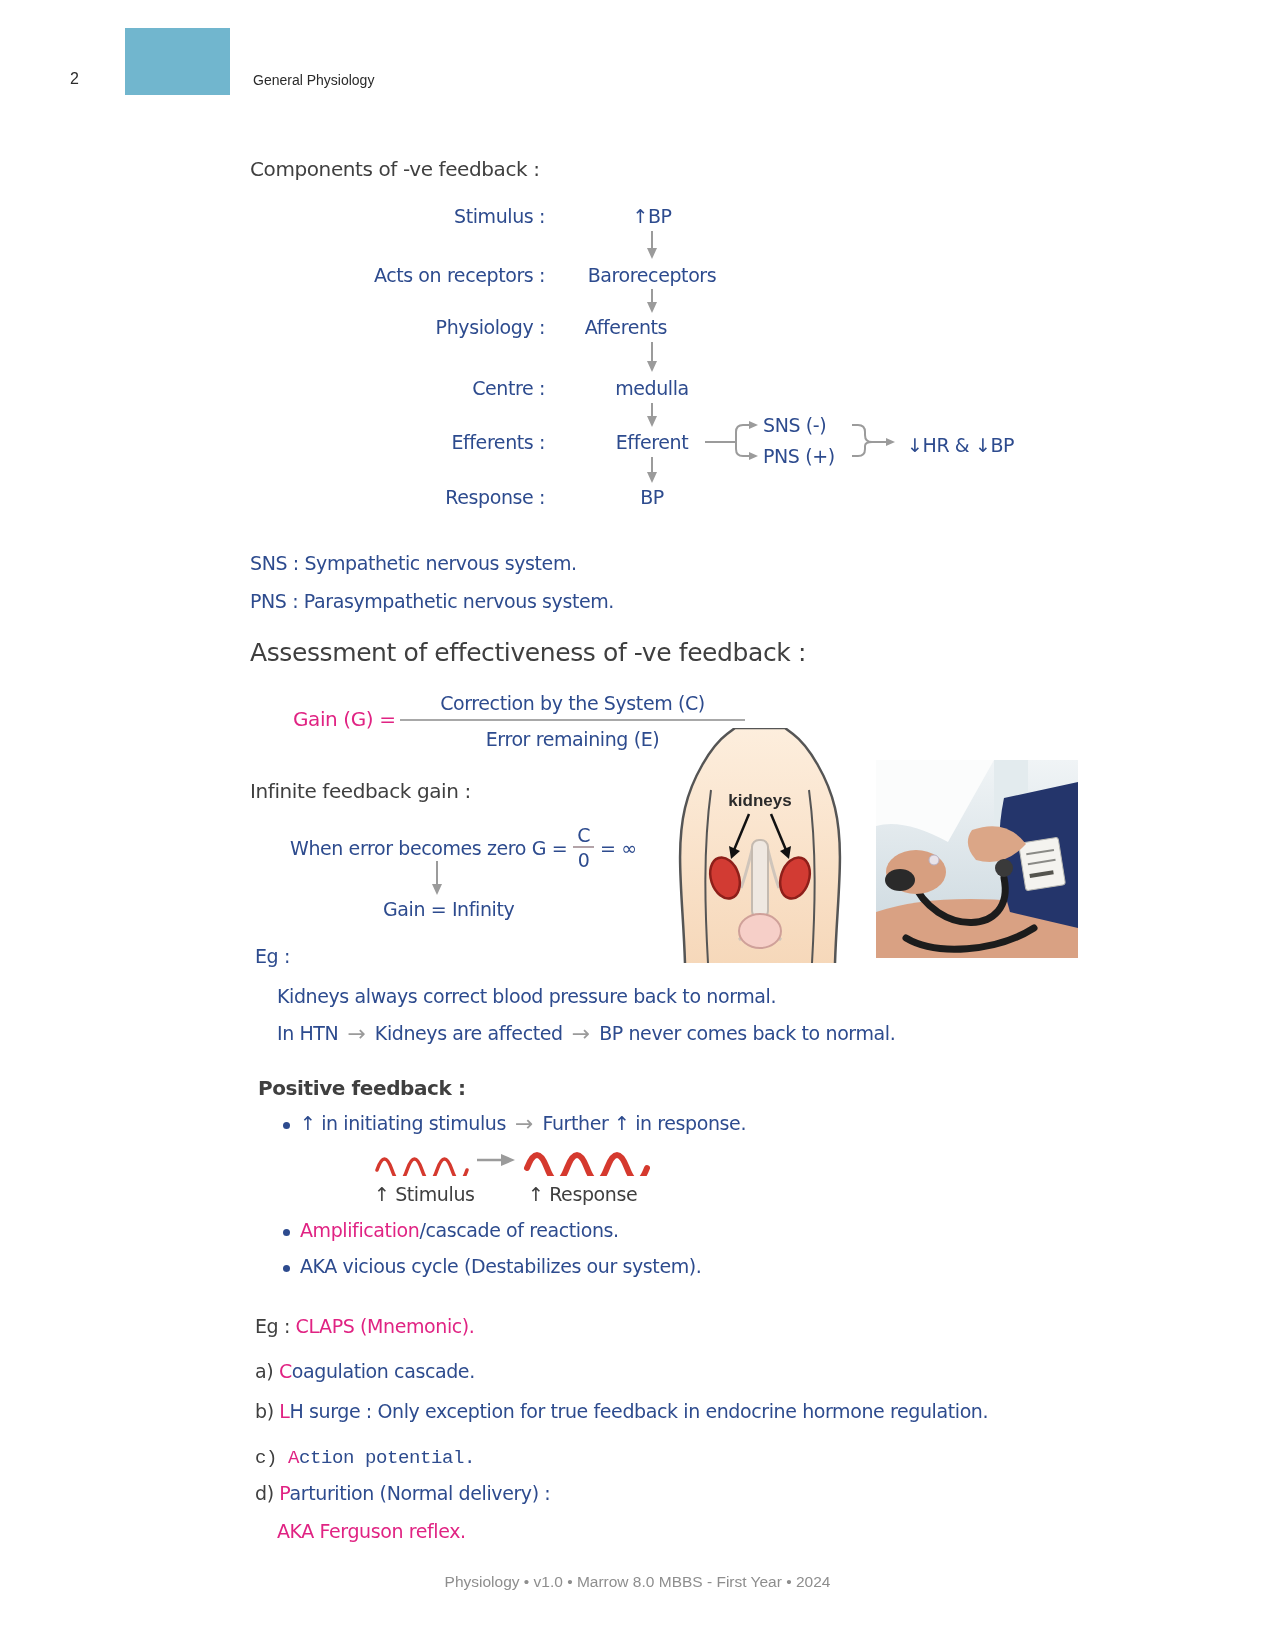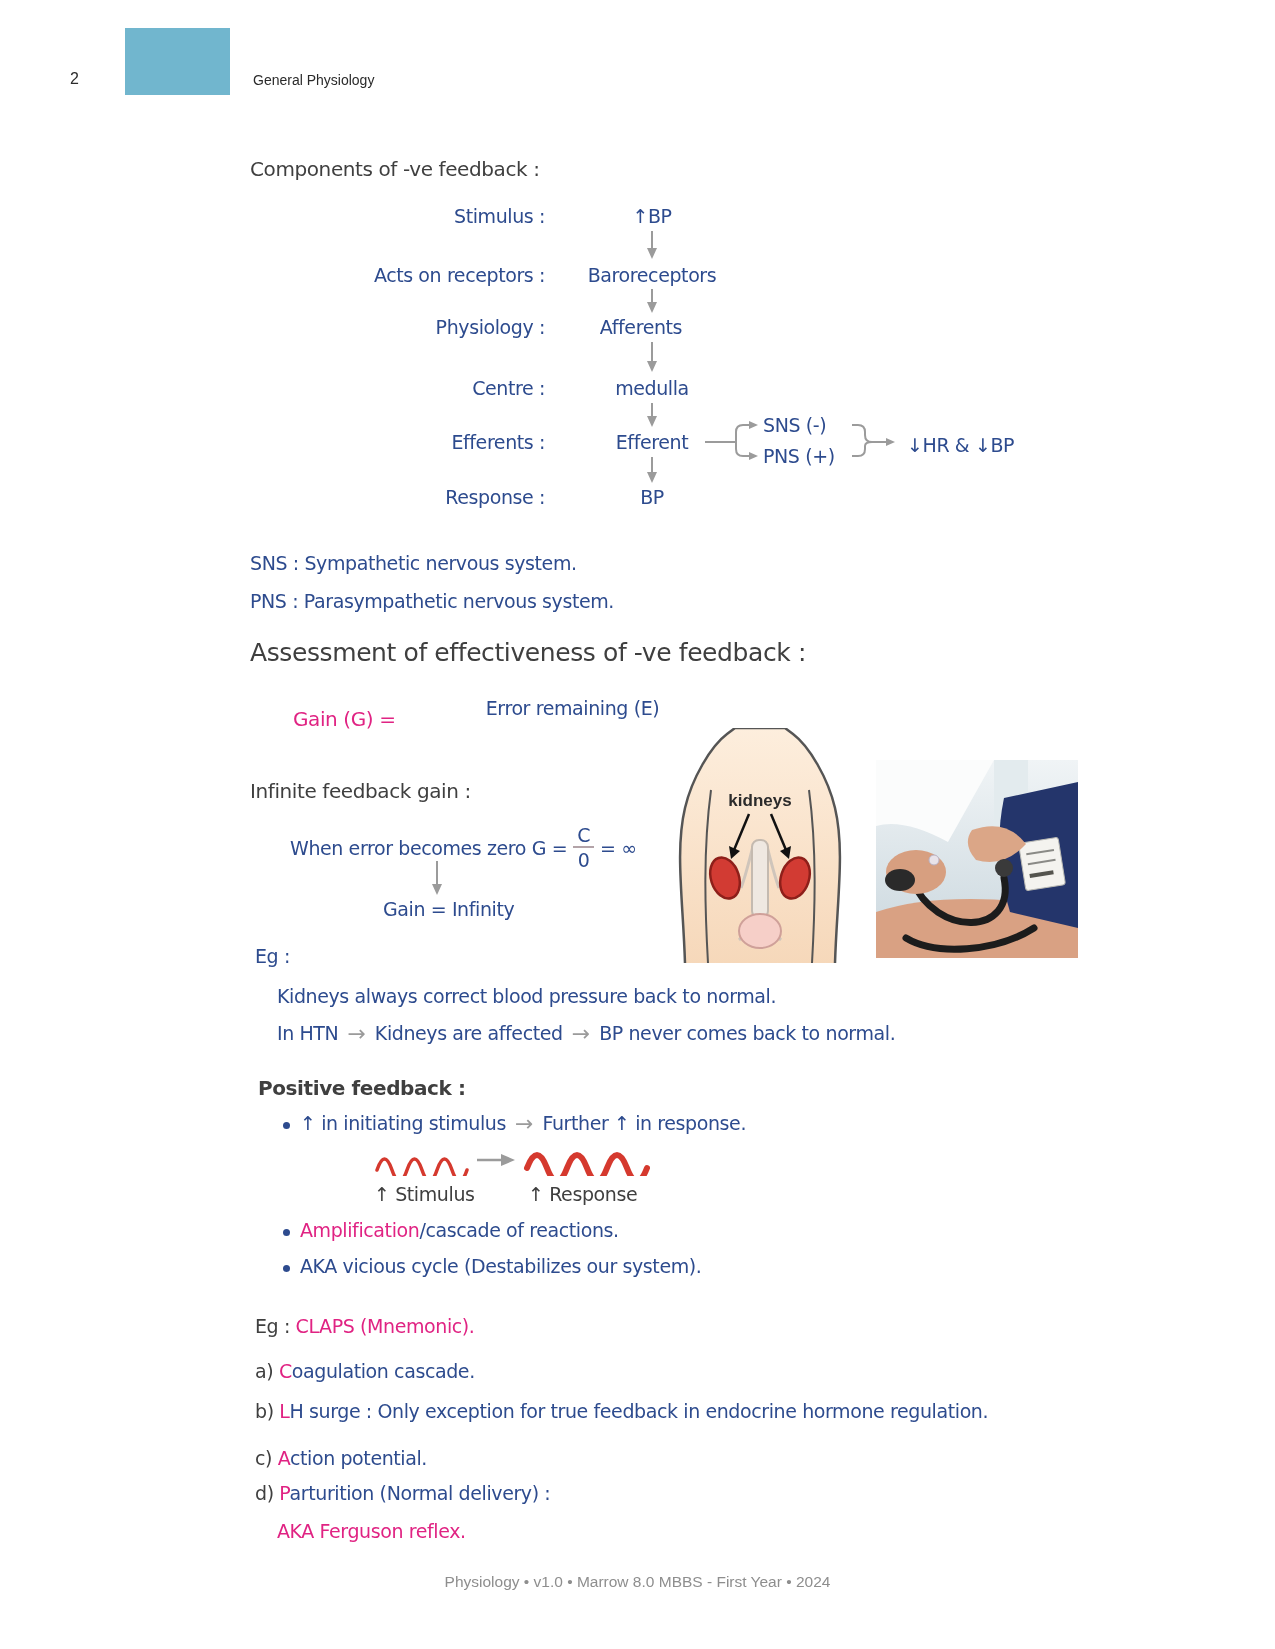--- a/index.html
+++ b/index.html
@@ -31,21 +31,21 @@
 <div class="abs" style="left:125px;top:28px;width:105px;height:67px;background:#71b6ce;"></div>
 <div class="abs print" style="left:253px;top:72px;font-size:14px;font-weight:500;color:#2a2a2a;">General Physiology</div>
 
 <div class="abs hw dark" style="left:250px;top:156px;font-size:20px;">Components of -ve feedback :</div>
 
 <div class="abs hw blue flowlabel" style="left:250px;top:203px;">Stimulus :</div>
 <div class="abs hw blue flownode" style="left:567px;top:203px;">↑BP</div>
 <div class="abs hw blue flowlabel" style="left:250px;top:262px;">Acts on receptors :</div>
 <div class="abs hw blue flownode" style="left:567px;top:262px;">Baroreceptors</div>
 <div class="abs hw blue flowlabel" style="left:250px;top:314px;">Physiology :</div>
-<div class="abs hw blue flownode" style="left:556px;top:314px;">Afferents</div>
+<div class="abs hw blue flownode" style="left:541px;top:314px;">Afferents</div>
 <div class="abs hw blue flowlabel" style="left:250px;top:375px;">Centre :</div>
 <div class="abs hw blue flownode" style="left:567px;top:375px;">medulla</div>
 <div class="abs hw blue flowlabel" style="left:250px;top:429px;">Efferents :</div>
 <div class="abs hw blue flownode" style="left:567px;top:429px;">Efferent</div>
 <div class="abs hw blue flowlabel" style="left:250px;top:484px;">Response :</div>
 <div class="abs hw blue flownode" style="left:567px;top:484px;">BP</div>
 
 <svg class="abs" style="left:645px;top:231px;" width="14" height="28">
     <line x1="7" y1="0" x2="7" y2="19" stroke="#9b9b9b" stroke-width="2"></line>
     <polygon points="7,28 2,17 12,17" fill="#9b9b9b"></polygon>
@@ -81,20 +81,21 @@
   <polygon points="36,30 45,34 36,38" fill="#9b9b9b"></polygon>
 </svg>
 <div class="abs hw blue" style="left:907px;top:432px;">↓HR &amp; ↓BP</div>
 
 <div class="abs hw blue" style="left:250px;top:550px;">SNS : Sympathetic nervous system.</div>
 <div class="abs hw blue" style="left:250px;top:588px;">PNS : Parasympathetic nervous system.</div>
 
 <div class="abs hw dark" style="left:250px;top:640px;font-size:25px;">Assessment of effectiveness of -ve feedback :</div>
 <div class="abs hw pink" style="left:293px;top:706px;font-size:20px;">Gain (G) =</div>
 <div class="abs fraction" style="left:400px;top:690px;width:345px;">
+  <div class="hw blue num">Correction by the System (C)</div>
   <div class="hw blue den">Error remaining (E)</div>
 </div>
 
 <div class="abs hw dark" style="left:250px;top:778px;font-size:20px;">Infinite feedback gain :</div>
 <div class="abs hw blue" style="left:290px;top:825px;display:flex;align-items:center;">
   <span>When error becomes zero G =</span>
   <span class="ifrac">
     <span class="inum">C</span>
     <span class="iden">0</span>
   </span>
@@ -199,21 +200,21 @@
 </div>
 
 <div class="abs hw" style="left:255px;top:1358px;">
   <span class="dark">a)</span>
   <span class="pink">C</span><span class="blue">oagulation cascade.</span>
 </div>
 <div class="abs hw" style="left:255px;top:1398px;">
   <span class="dark">b)</span>
   <span class="pink">L</span><span class="blue">H surge : Only exception for true feedback in endocrine hormone regulation.</span>
 </div>
-<div class="abs hw" style="left:255px;top:1445px;">
+<div class="abs hw" style="left:255px;top:1445px;font-family:Liberation Mono, monospace;">
   <span class="dark">c)</span>
   <span class="pink">A</span><span class="blue">ction potential.</span>
 </div>
 <div class="abs hw" style="left:255px;top:1480px;">
   <span class="dark">d)</span>
   <span class="pink">P</span><span class="blue">arturition (Normal delivery) :</span>
 </div>
 <div class="abs hw pink" style="left:277px;top:1518px;">AKA Ferguson reflex.</div>
 
 <div class="abs print" style="left:0;top:1573px;width:1275px;text-align:center;font-size:15.5px;color:#8e8e8e;">Physiology • v1.0 • Marrow 8.0 MBBS - First Year • 2024</div>

